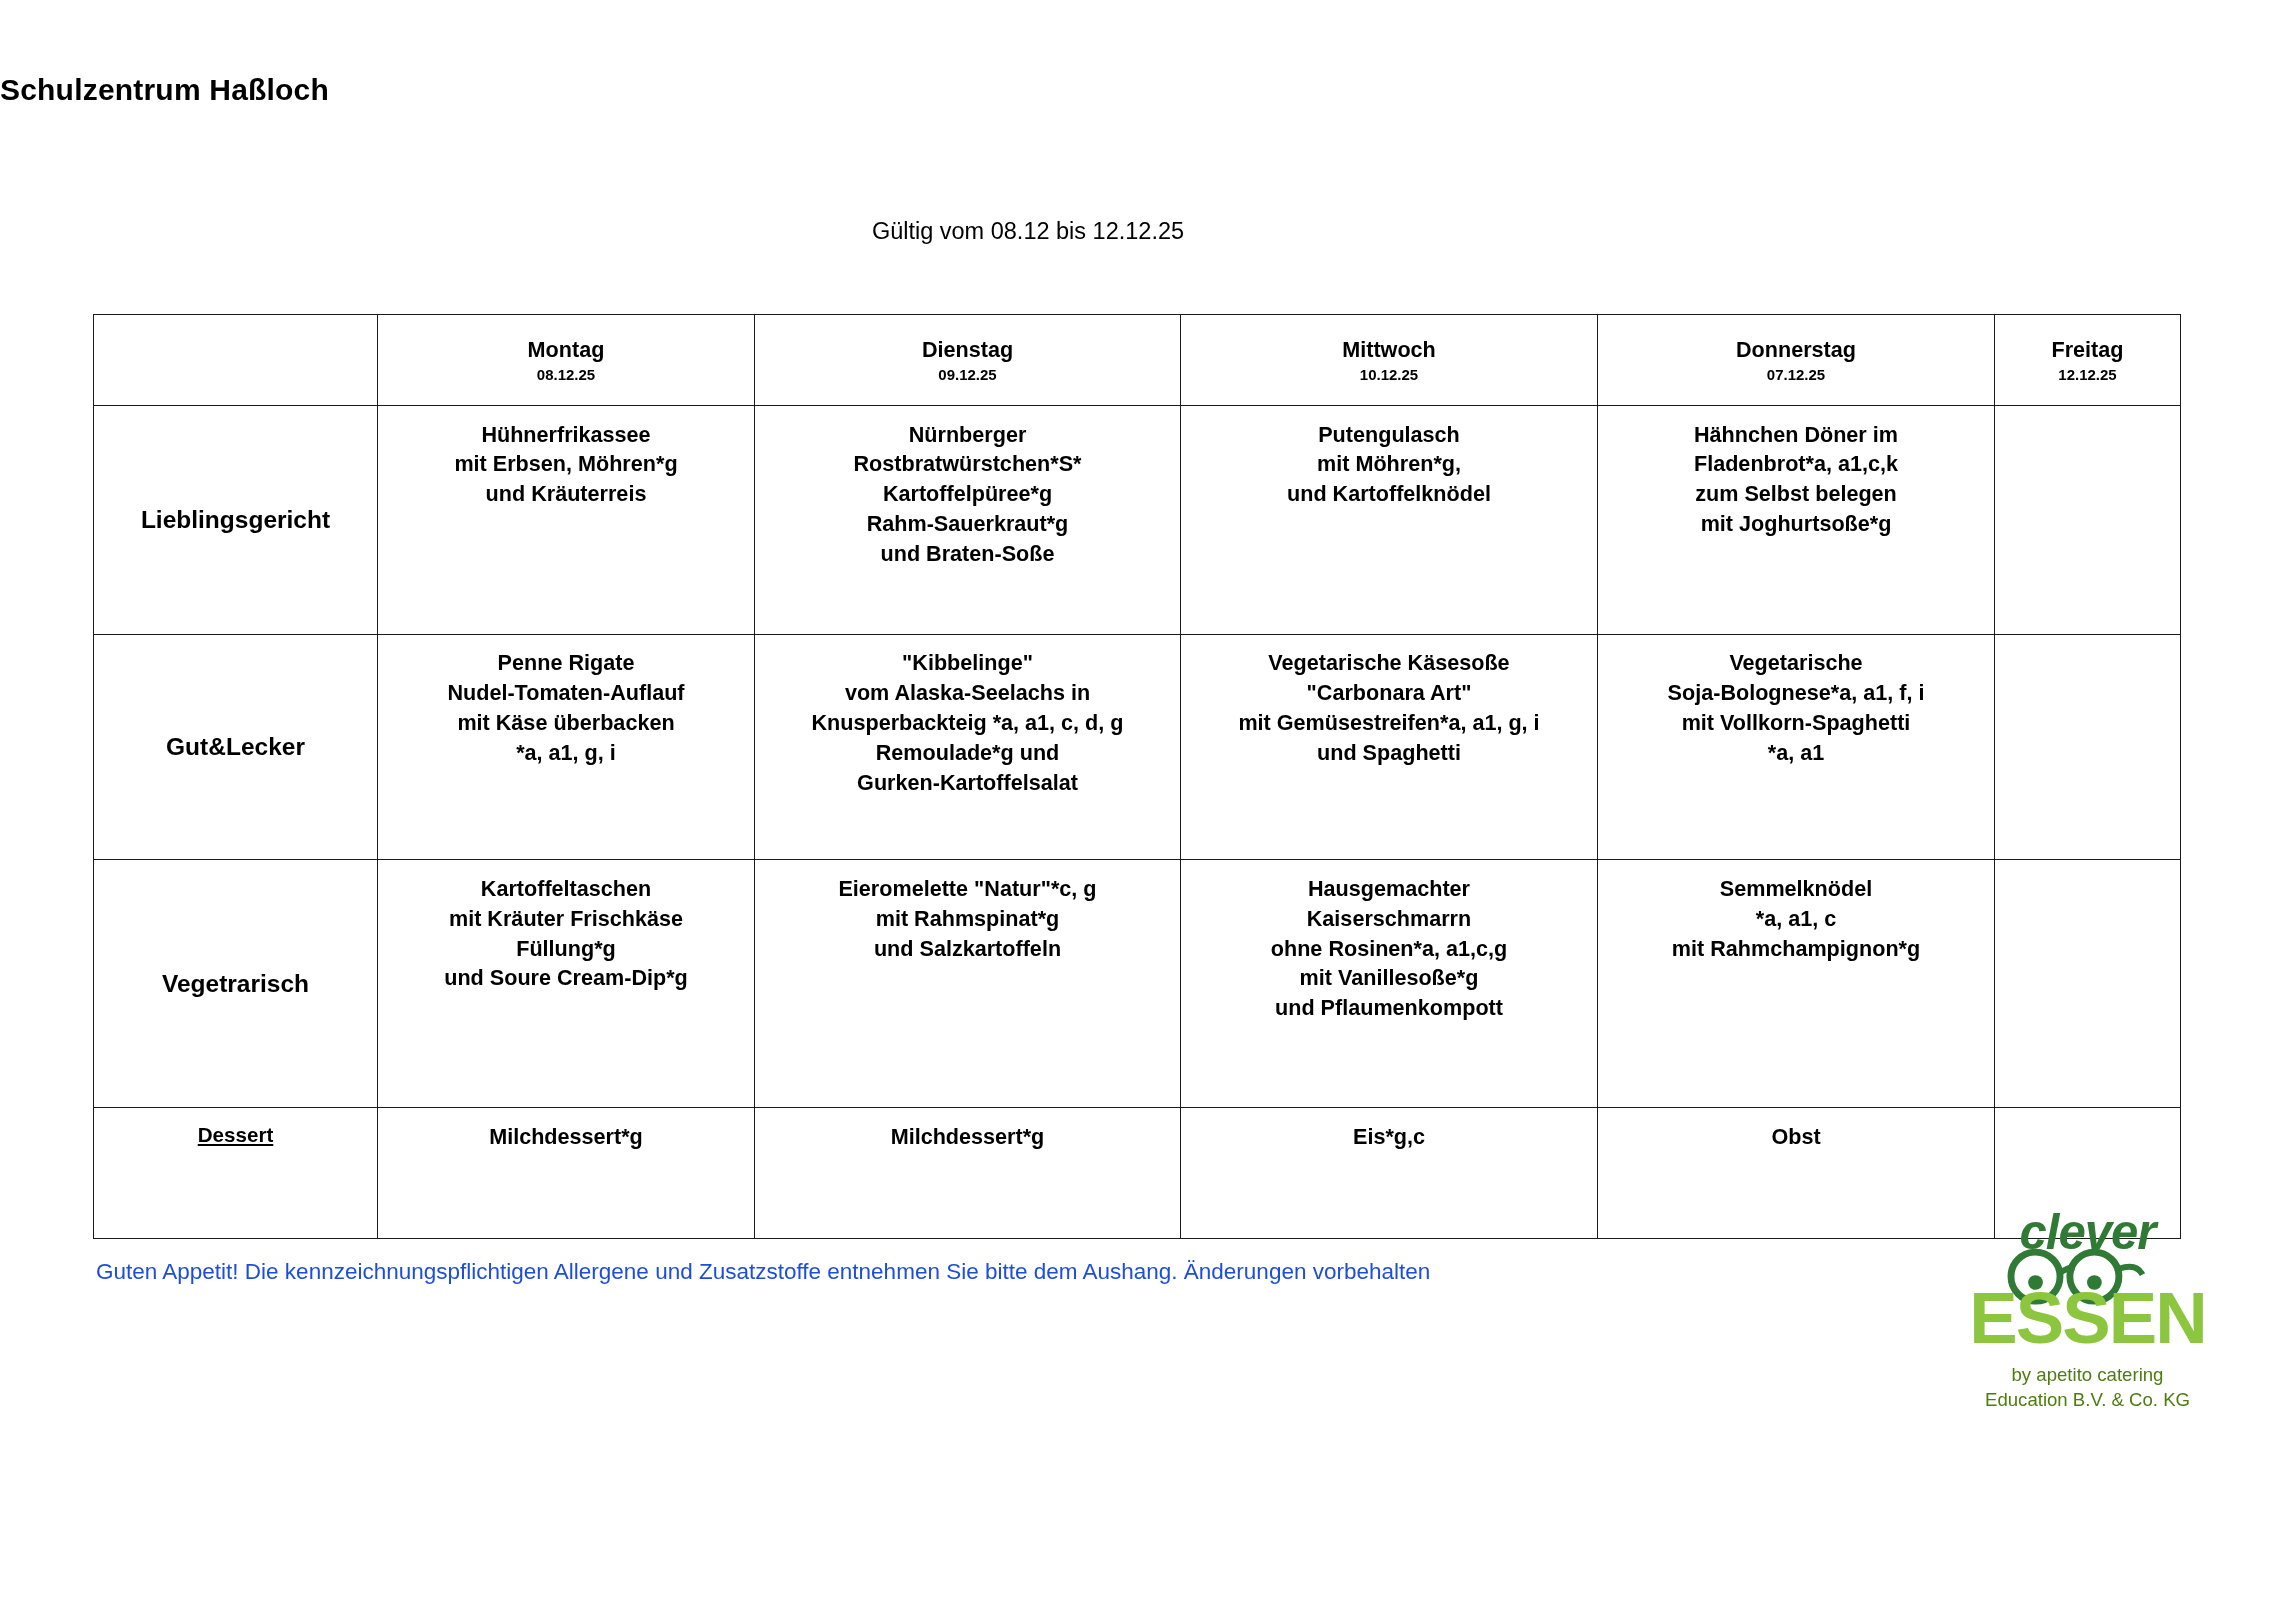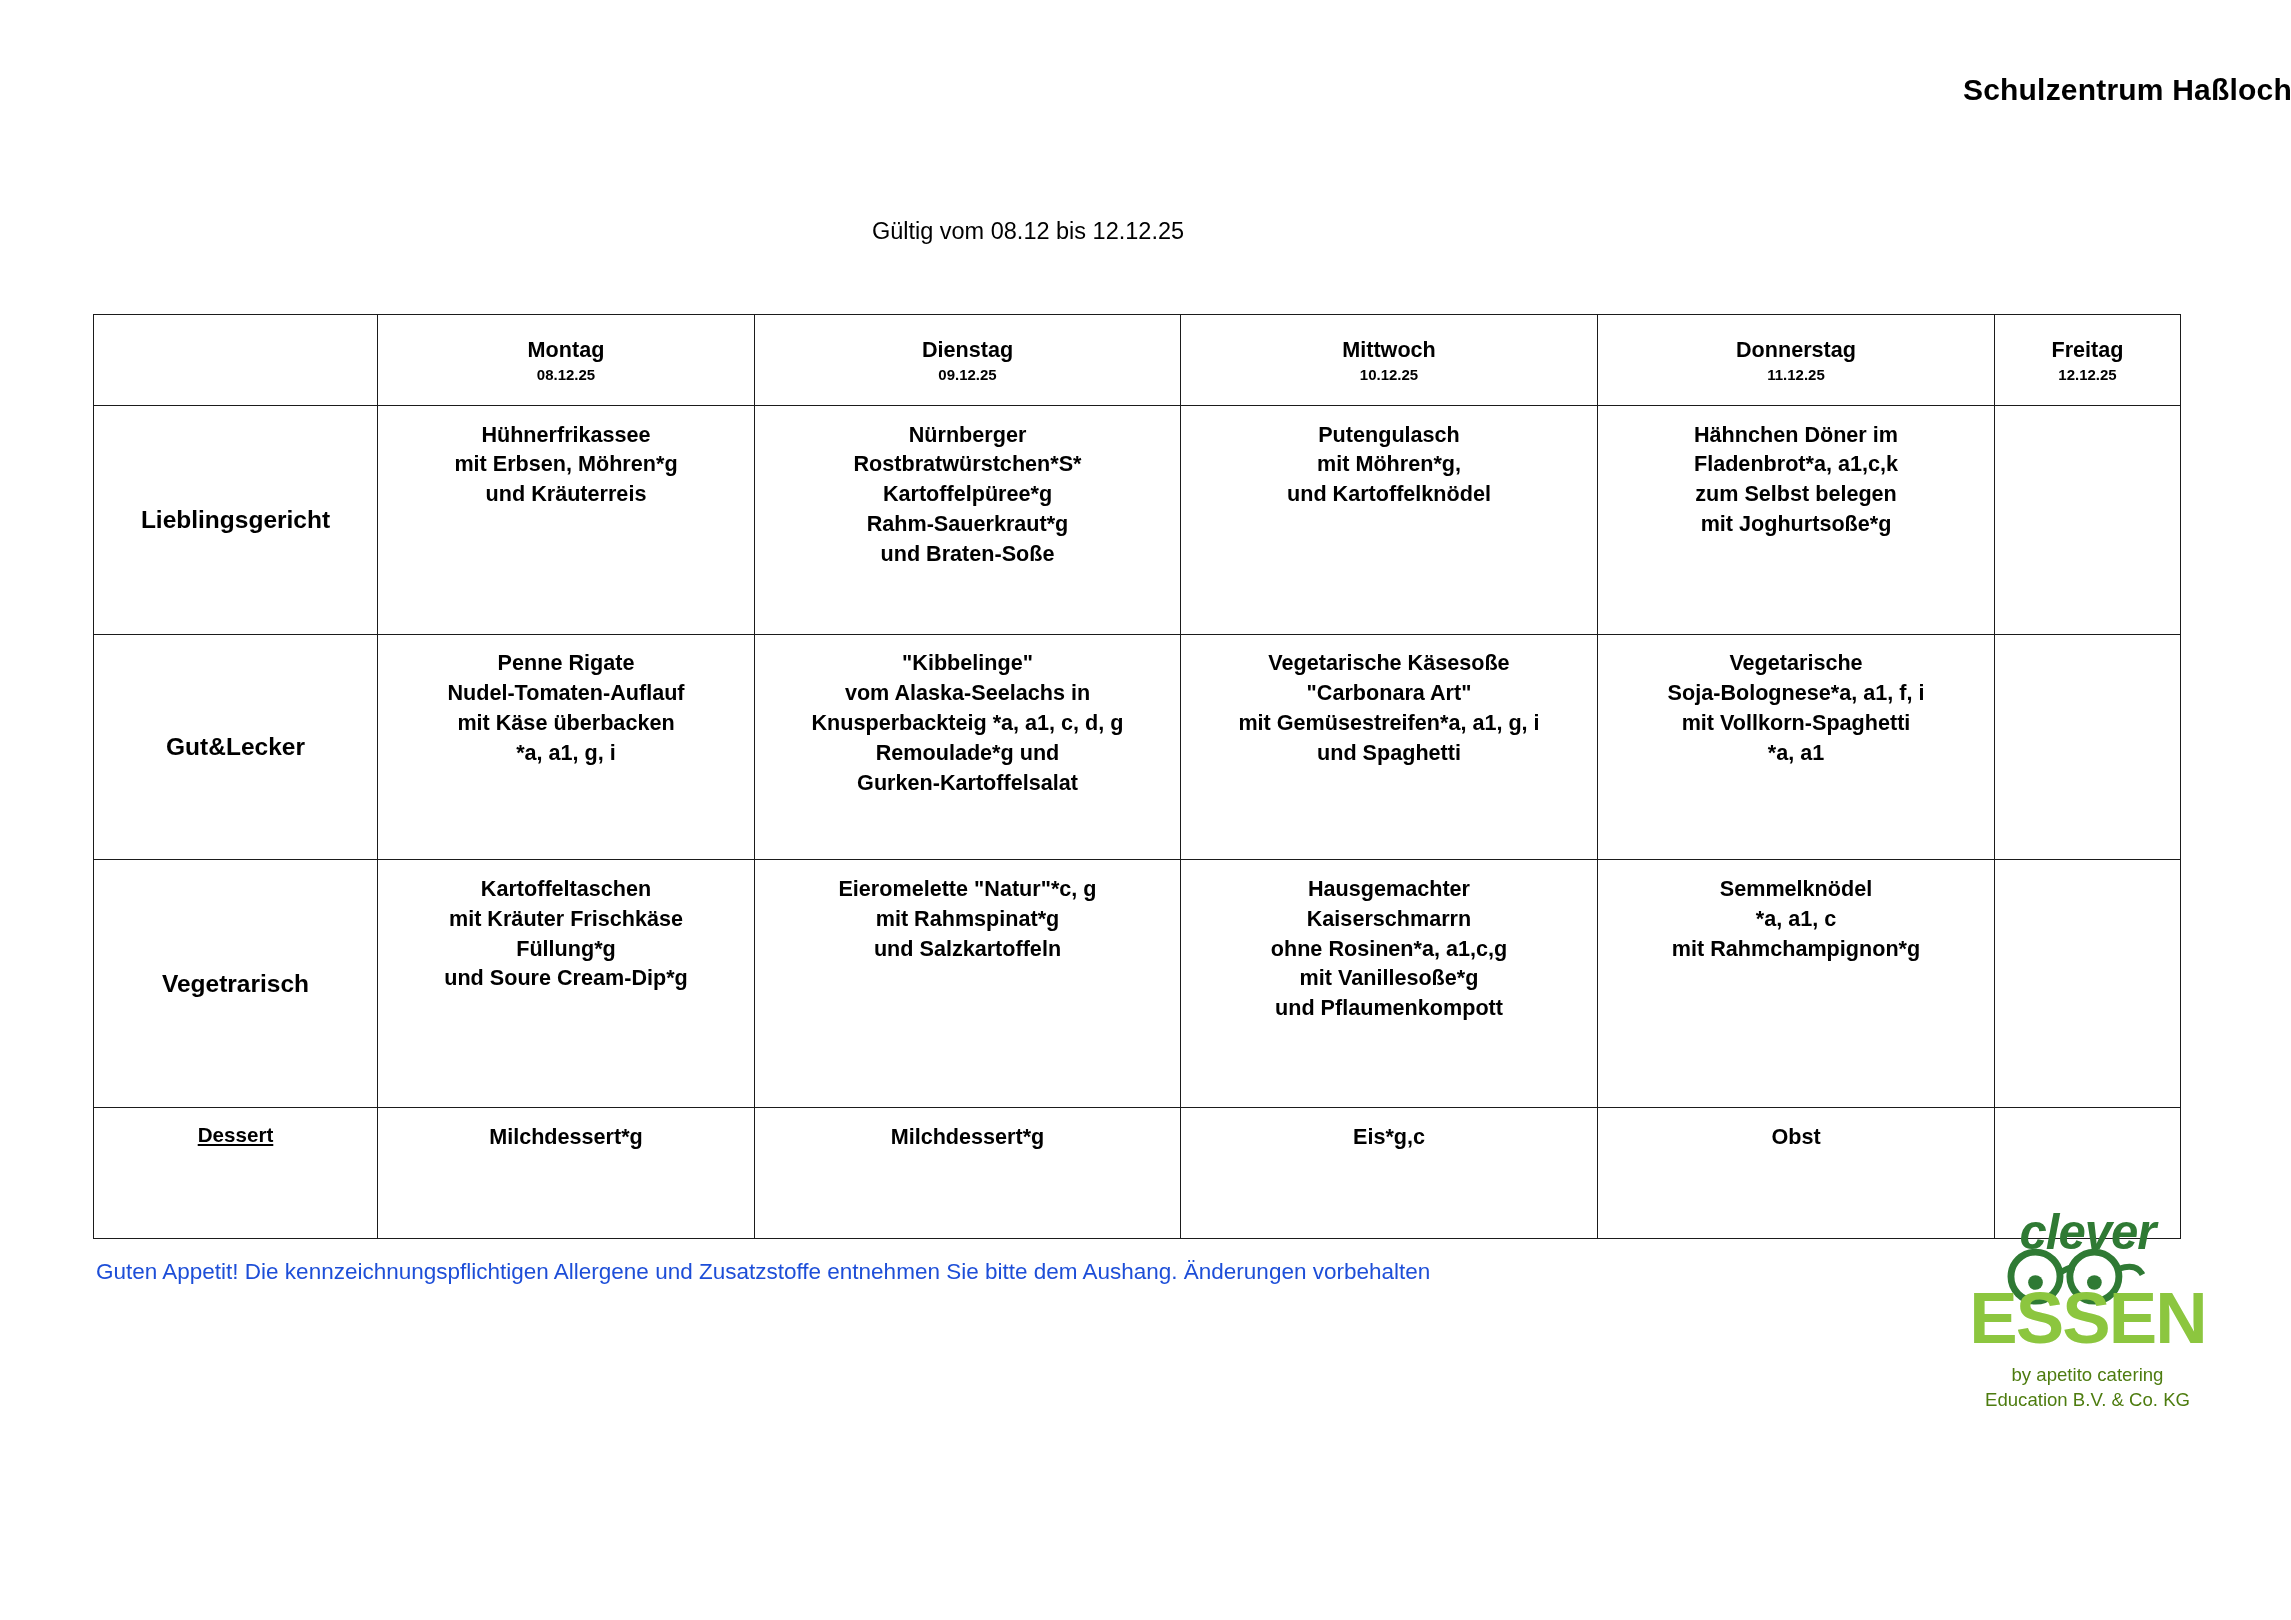--- a/index.html
+++ b/index.html
@@ -20,21 +20,21 @@
     position: absolute;
     inset: 0;
   }
 
   
   .doc-title {
     position: absolute;
     top: 73px;
     left: 0;
     width: 2292px;
-    text-align: right;
+    text-align: left;
     font-size: 30px;
     font-weight: bold;
     letter-spacing: 0.2px;
   }
   .doc-validity {
     position: absolute;
     top: 218px;
     left: 0;
     width: 2056px;
     text-align: center;
@@ -180,21 +180,21 @@
           <td>
             <div class="day-name">Dienstag</div>
             <div class="day-date">09.12.25</div>
           </td>
           <td>
             <div class="day-name">Mittwoch</div>
             <div class="day-date">10.12.25</div>
           </td>
           <td>
             <div class="day-name">Donnerstag</div>
-            <div class="day-date">11.12.25</div>
+            <div class="day-date">07.12.25</div>
           </td>
           <td>
             <div class="day-name">Freitag</div>
             <div class="day-date">12.12.25</div>
           </td>
         </tr>
 
         <tr class="r-lieb">
           <td class="cat-label">Lieblingsgericht</td>
           <td class="meal">Hühnerfrikassee

